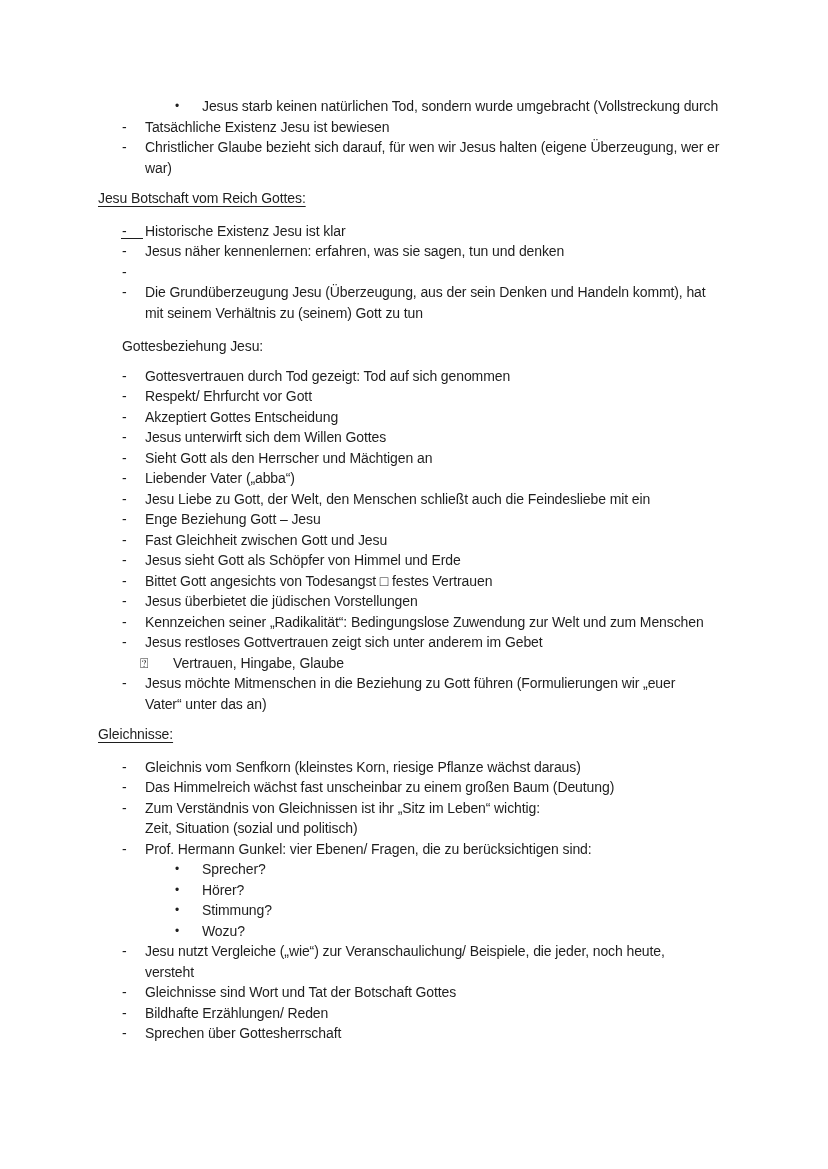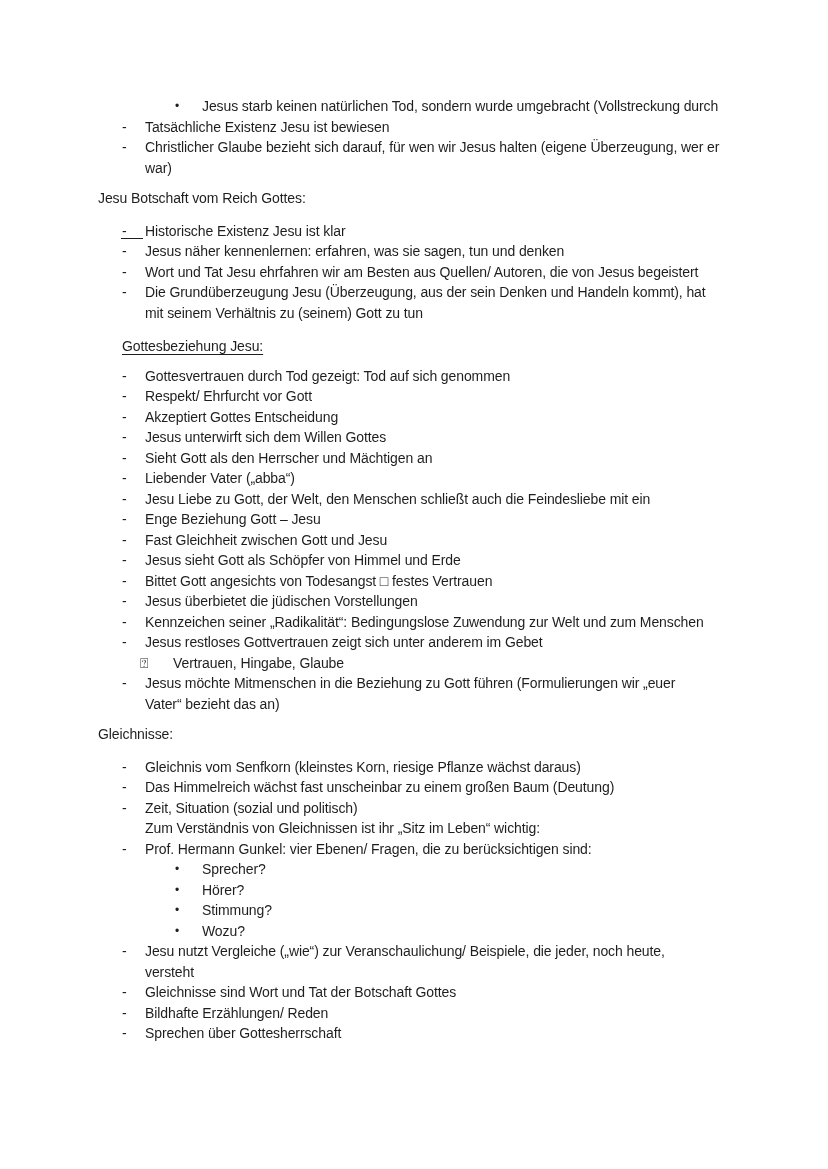--- a/index.html
+++ b/index.html
@@ -19,26 +19,26 @@
     width: 828px;
     height: 1169px;
     padding: 96px 90px 0 98px;
     font-size: 14px;
     line-height: 20.5px;
     letter-spacing: -0.1px;
   }
   .row { display: flex; }
   .heading {
     display: block;
+    text-decoration: underline;
     text-underline-offset: 3px;
     margin: 10px 0 12px 0;
   }
   .subheading {
     display: block;
-    text-decoration: underline;
     text-underline-offset: 3px;
     margin: 13px 0 9px 24px;
   }
   .dash, .dashu { margin-left: 24px; }
   .dash .marker, .dashu .marker { flex: 0 0 23px; }
   .bullet { margin-left: 77px; }
   .bullet .marker { flex: 0 0 27px; font-size: 12px; }
   .arrow { margin-left: 42px; }
   .arrow .marker { flex: 0 0 33px; }
   .marker { display: block; }
@@ -86,21 +86,20 @@
       </div>
       <div class="row dash">
         <span class="marker">-</span>
         <div class="content">
           <div>Jesus näher kennenlernen: erfahren, was sie sagen, tun und denken</div>
         </div>
       </div>
       <div class="row dash">
         <span class="marker">-</span>
         <div class="content">
-          <div>Wort und Tat Jesu ehrfahren wir am Besten aus Quellen/ Autoren, die von Jesus begeistert</div>
         </div>
       </div>
       <div class="row dash">
         <span class="marker">-</span>
         <div class="content">
           <div>Die Grundüberzeugung Jesu (Überzeugung, aus der sein Denken und Handeln kommt), hat</div>
           <div>mit seinem Verhältnis zu (seinem) Gott zu tun</div>
         </div>
       </div>
       <div class="subheading">Gottesbeziehung Jesu:</div>
@@ -191,41 +190,41 @@
       <div class="row arrow">
         <span class="marker">⍰</span>
         <div class="content">
           <div>Vertrauen, Hingabe, Glaube</div>
         </div>
       </div>
       <div class="row dash">
         <span class="marker">-</span>
         <div class="content">
           <div>Jesus möchte Mitmenschen in die Beziehung zu Gott führen (Formulierungen wir „euer</div>
-          <div>Vater“ bezieht das an)</div>
+          <div>Vater“ unter das an)</div>
         </div>
       </div>
       <div class="heading">Gleichnisse:</div>
       <div class="row dash">
         <span class="marker">-</span>
         <div class="content">
           <div>Gleichnis vom Senfkorn (kleinstes Korn, riesige Pflanze wächst daraus)</div>
         </div>
       </div>
       <div class="row dash">
         <span class="marker">-</span>
         <div class="content">
           <div>Das Himmelreich wächst fast unscheinbar zu einem großen Baum (Deutung)</div>
         </div>
       </div>
       <div class="row dash">
         <span class="marker">-</span>
         <div class="content">
+          <div>Zum Verständnis von Gleichnissen ist ihr „Sitz im Leben“ wichtig:</div>
           <div>Zeit, Situation (sozial und politisch)</div>
-          <div>Zum Verständnis von Gleichnissen ist ihr „Sitz im Leben“ wichtig:</div>
         </div>
       </div>
       <div class="row dash">
         <span class="marker">-</span>
         <div class="content">
           <div>Prof. Hermann Gunkel: vier Ebenen/ Fragen, die zu berücksichtigen sind:</div>
         </div>
       </div>
       <div class="row bullet">
         <span class="marker">•</span>

